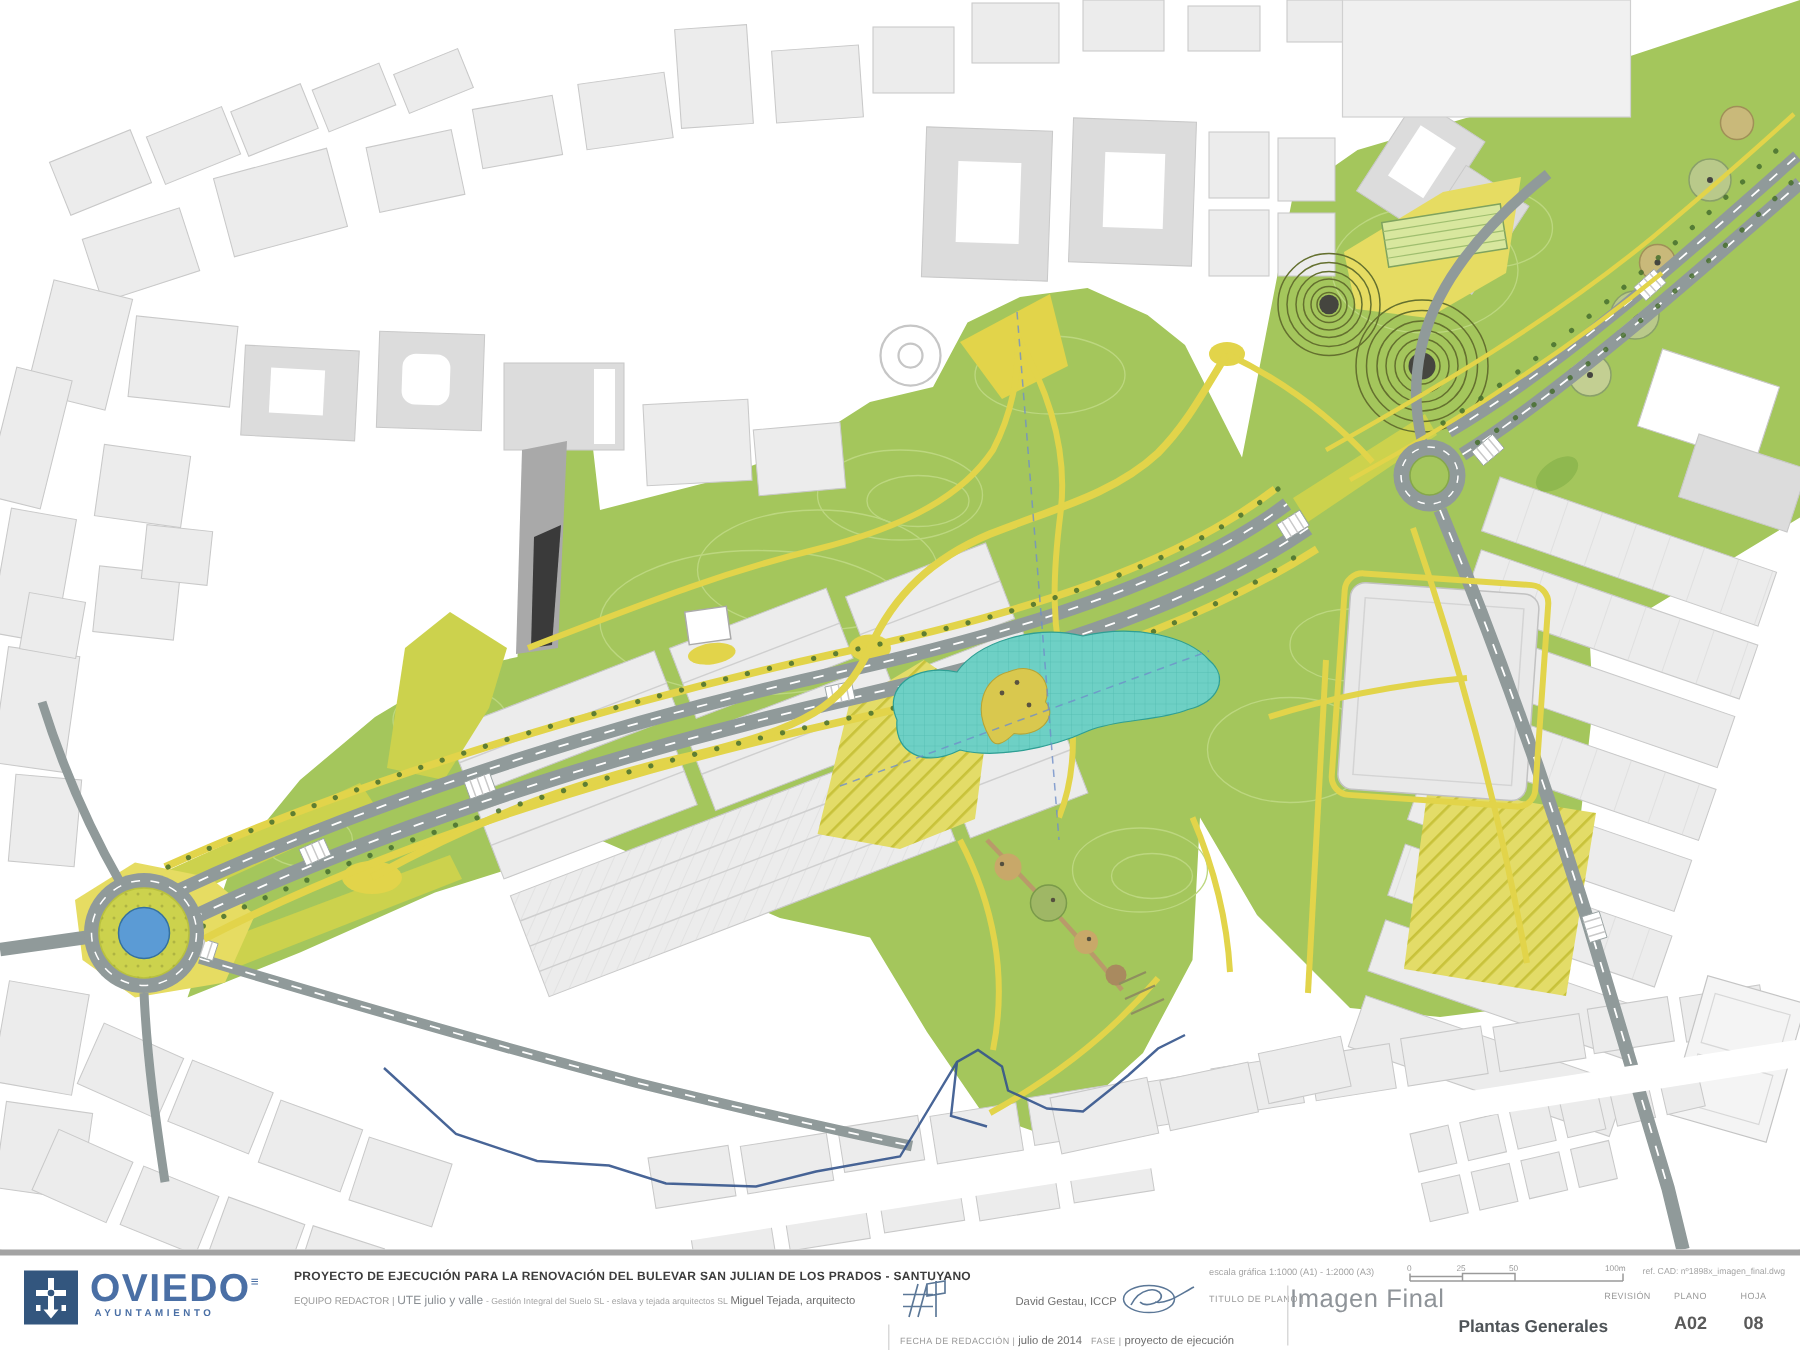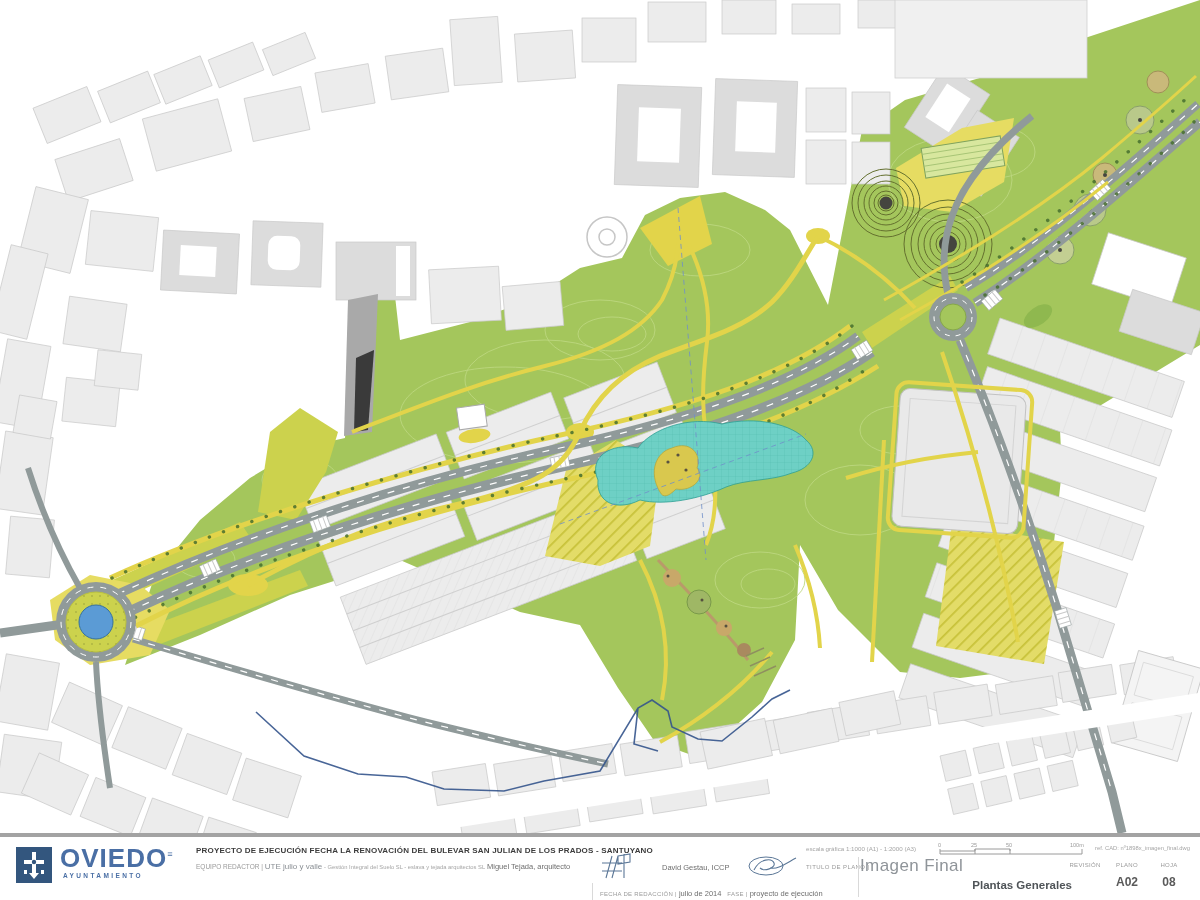--- a/index.html
+++ b/index.html
@@ -34,21 +34,21 @@
   .brand{left:60px;top:6px;font-size:26px;font-weight:700;letter-spacing:1px;color:var(--brand-blue);}
   .brand sup{font-size:9px;letter-spacing:0;}
   .brand-sub{left:63px;top:35px;font-size:6.5px;letter-spacing:2.4px;color:var(--brand-blue);font-weight:700;}
   .dept{left:14px;top:44px;font-size:14.5px;font-weight:700;color:var(--dept-blue);letter-spacing:.2px;}
   .proj-title{left:196px;top:9px;font-size:8px;font-weight:700;color:var(--title-dark);letter-spacing:.2px;}
   .equipo{left:196px;top:25px;font-size:6.5px;color:var(--label-gray);}
   .equipo .team{font-size:8px;color:#8a8f94;}
   .equipo .firms{font-size:5.8px;color:#a5a5a5;}
   .equipo .arch{font-size:7.5px;color:var(--value-gray);}
   .sig{position:absolute;}
-  .eng{left:646px;top:26px;font-size:7.5px;color:var(--value-gray);padding-left:16px;}
+  .eng{left:661px;top:26px;font-size:7.5px;color:var(--value-gray);padding-left:16px;}
   .titulo-lbl{left:806px;top:27px;font-size:6px;color:var(--label-gray);letter-spacing:.4px;}
   .fecha-row{left:600px;top:52px;font-size:6px;color:var(--label-gray);letter-spacing:.3px;}
   .fecha-row .val{font-size:7.5px;color:var(--value-gray);letter-spacing:0;}
   .escala{left:806px;top:8px;font-size:6.2px;color:#a5a5a5;}
   .scalebar{left:938px;top:4px;}
   .imagen{left:860px;right:128px;top:19px;text-align:left;font-size:17px;color:var(--imagen-gray);letter-spacing:.4px;}
   .plantas{left:860px;right:128px;top:42px;text-align:right;font-size:11.5px;font-weight:700;color:var(--plantas-dark);margin-left:26px;}
   .refcad{right:10px;top:8px;font-size:5.8px;color:#a5a5a5;}
   .rph{right:10px;top:25px;display:flex;}
   .rph .col{width:42px;text-align:center;font-size:6px;color:var(--label-gray);letter-spacing:.3px;}
@@ -466,21 +466,21 @@
     <svg width="36" height="36" viewBox="0 0 36 36">
       <path d="M16 5 h4 v8 h8 v4 h-8 v9 h3 l-5 6 -5 -6 h3 v-9 h-8 v-4 h8 z" fill="#ffffff"></path>
       <circle cx="18" cy="15" r="2.2" fill="#33567e"></circle>
       <rect x="8" y="23" width="3" height="4" fill="#ffffff"></rect>
         <rect x="25" y="23" width="3" height="4" fill="#ffffff"></rect>
     </svg>
   </div>
   <div class="tb-abs brand"><span>OVIEDO</span><sup>≡</sup></div>
   <div class="tb-abs brand-sub">AYUNTAMIENTO</div>
 
-  <div class="tb-abs proj-title">PROYECTO DE EJECUCIÓN FECHA LA RENOVACIÓN DEL BULEVAR SAN JULIAN DE LOS PRADOS - SANTUYANO</div>
+  <div class="tb-abs proj-title">PROYECTO DE EJECUCIÓN PARA LA RENOVACIÓN DEL BULEVAR SAN JULIAN DE LOS PRADOS - SANTUYANO</div>
 
   <div class="tb-abs equipo">
     <span>EQUIPO REDACTOR</span>
     <span>|</span>
     <span class="team">UTE julio y valle</span>
     <span class="firms">- Gestión Integral del Suelo SL - eslava y tejada arquitectos SL</span>
     <span class="arch">Miguel Tejada, arquitecto</span>
   </div>
 
   <svg class="sig" style="left:598px;top:15px;" width="42" height="30" viewBox="0 0 42 30">

